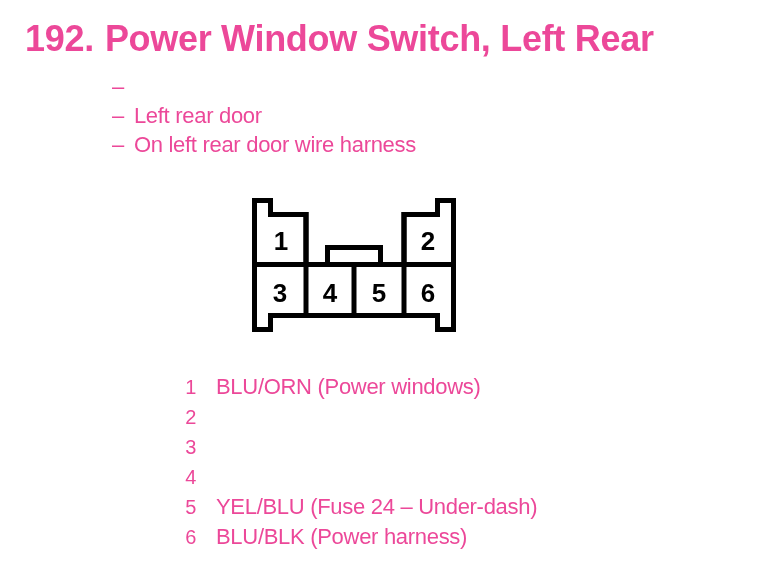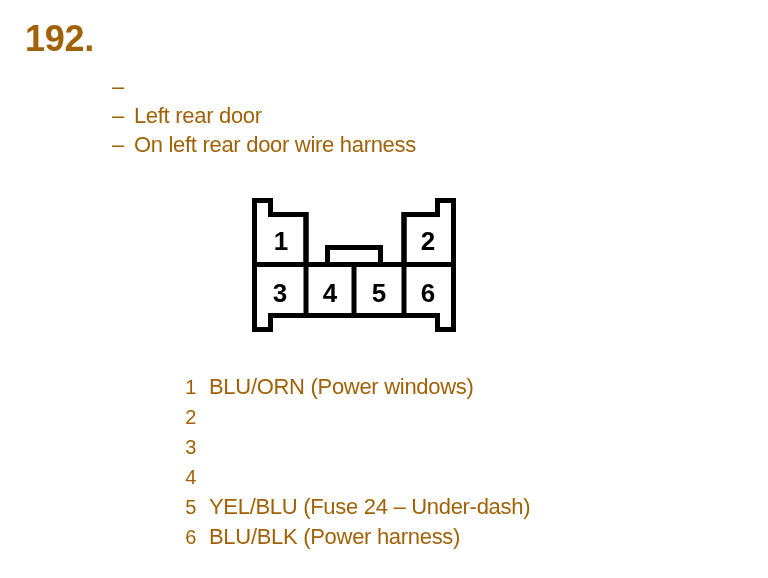--- a/index.html
+++ b/index.html
@@ -5,21 +5,21 @@
   html, body {
     margin: 0;
     padding: 0;
     background: #ffffff;
   }
   .page {
     position: relative;
     width: 768px;
     height: 578px;
     background: #ffffff;
-    color: #a16207;
+    color: #ec4899;
     font-family: "Liberation Sans", sans-serif;
     overflow: hidden;
   }
   .title {
     position: absolute;
     left: 25px;
     top: 19px;
     display: flex;
     gap: 11px;
     font-size: 36px;
@@ -75,30 +75,31 @@
   .legend-row {
     display: flex;
     white-space: nowrap;
   }
   .legend-num {
     width: 16px;
     text-align: right;
     font-size: 20px;
   }
   .legend-text {
-    margin-left: 13px;
+    margin-left: 20px;
   }
 </style>
 </head>
 <body>
 
 <div class="page">
 
   <div class="title">
     <span>192.</span>
+    <span>Power Window Switch, Left Rear</span>
   </div>
 
   <div class="details">
     <div class="detail-line">
       <span>–</span>
     </div>
     <div class="detail-line">
       <span>–</span>
       <span>Left rear door</span>
     </div>

